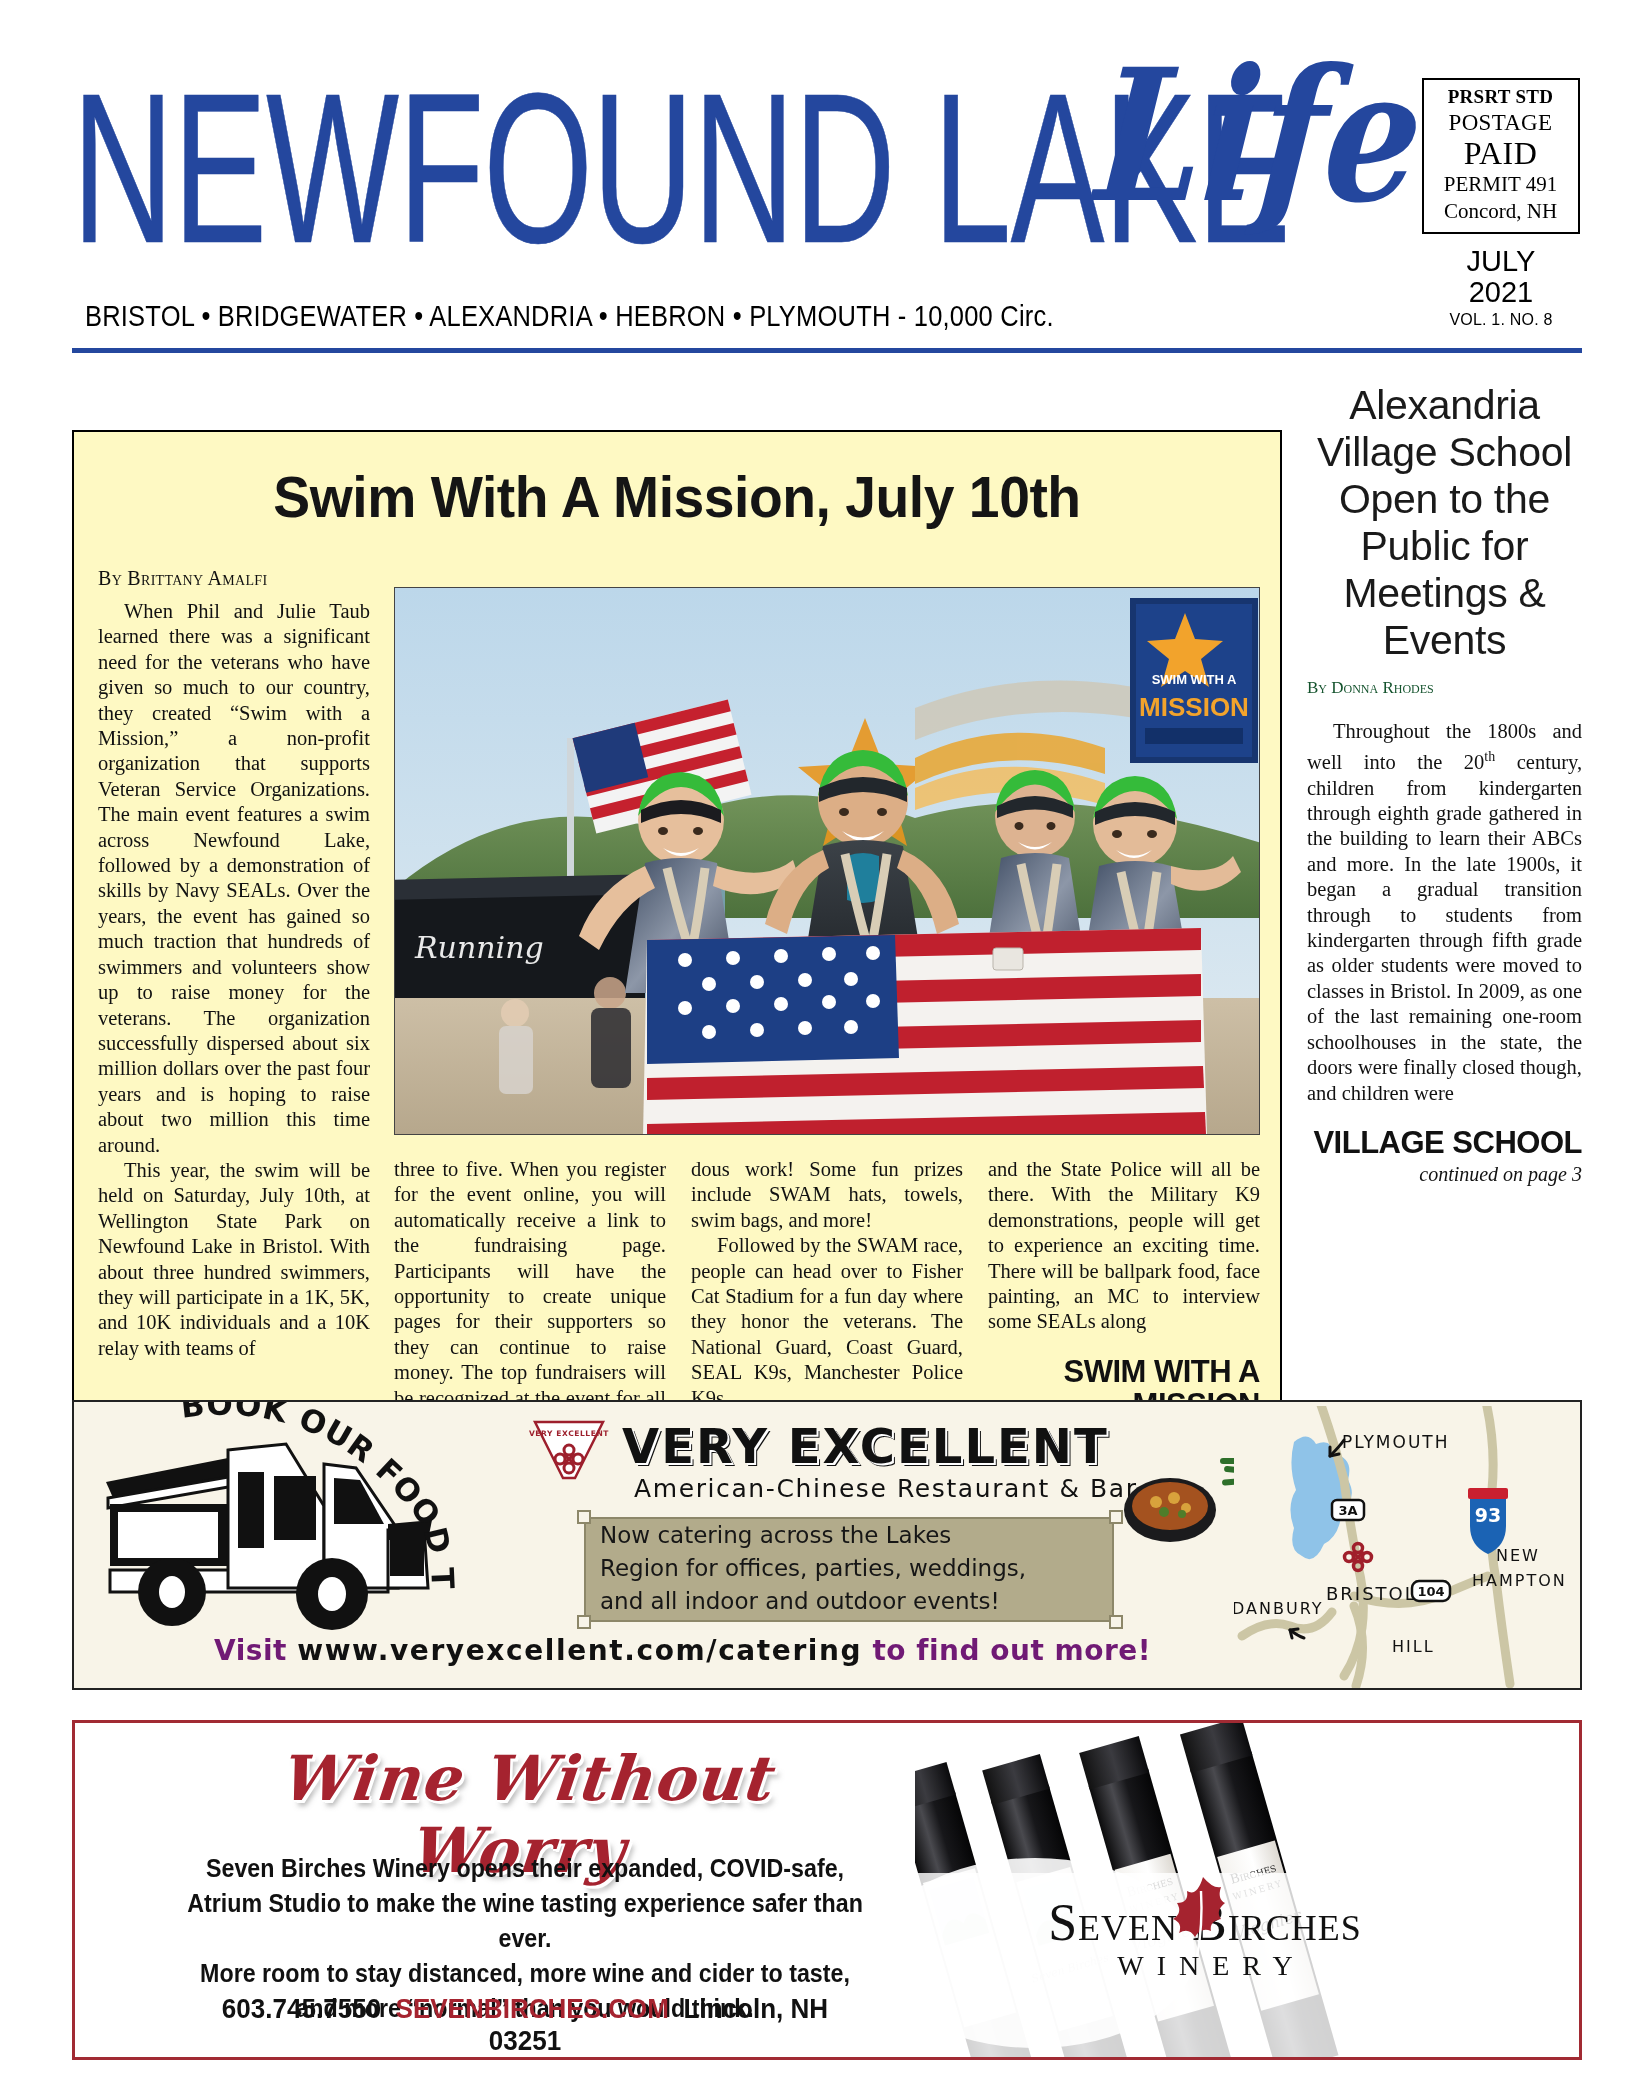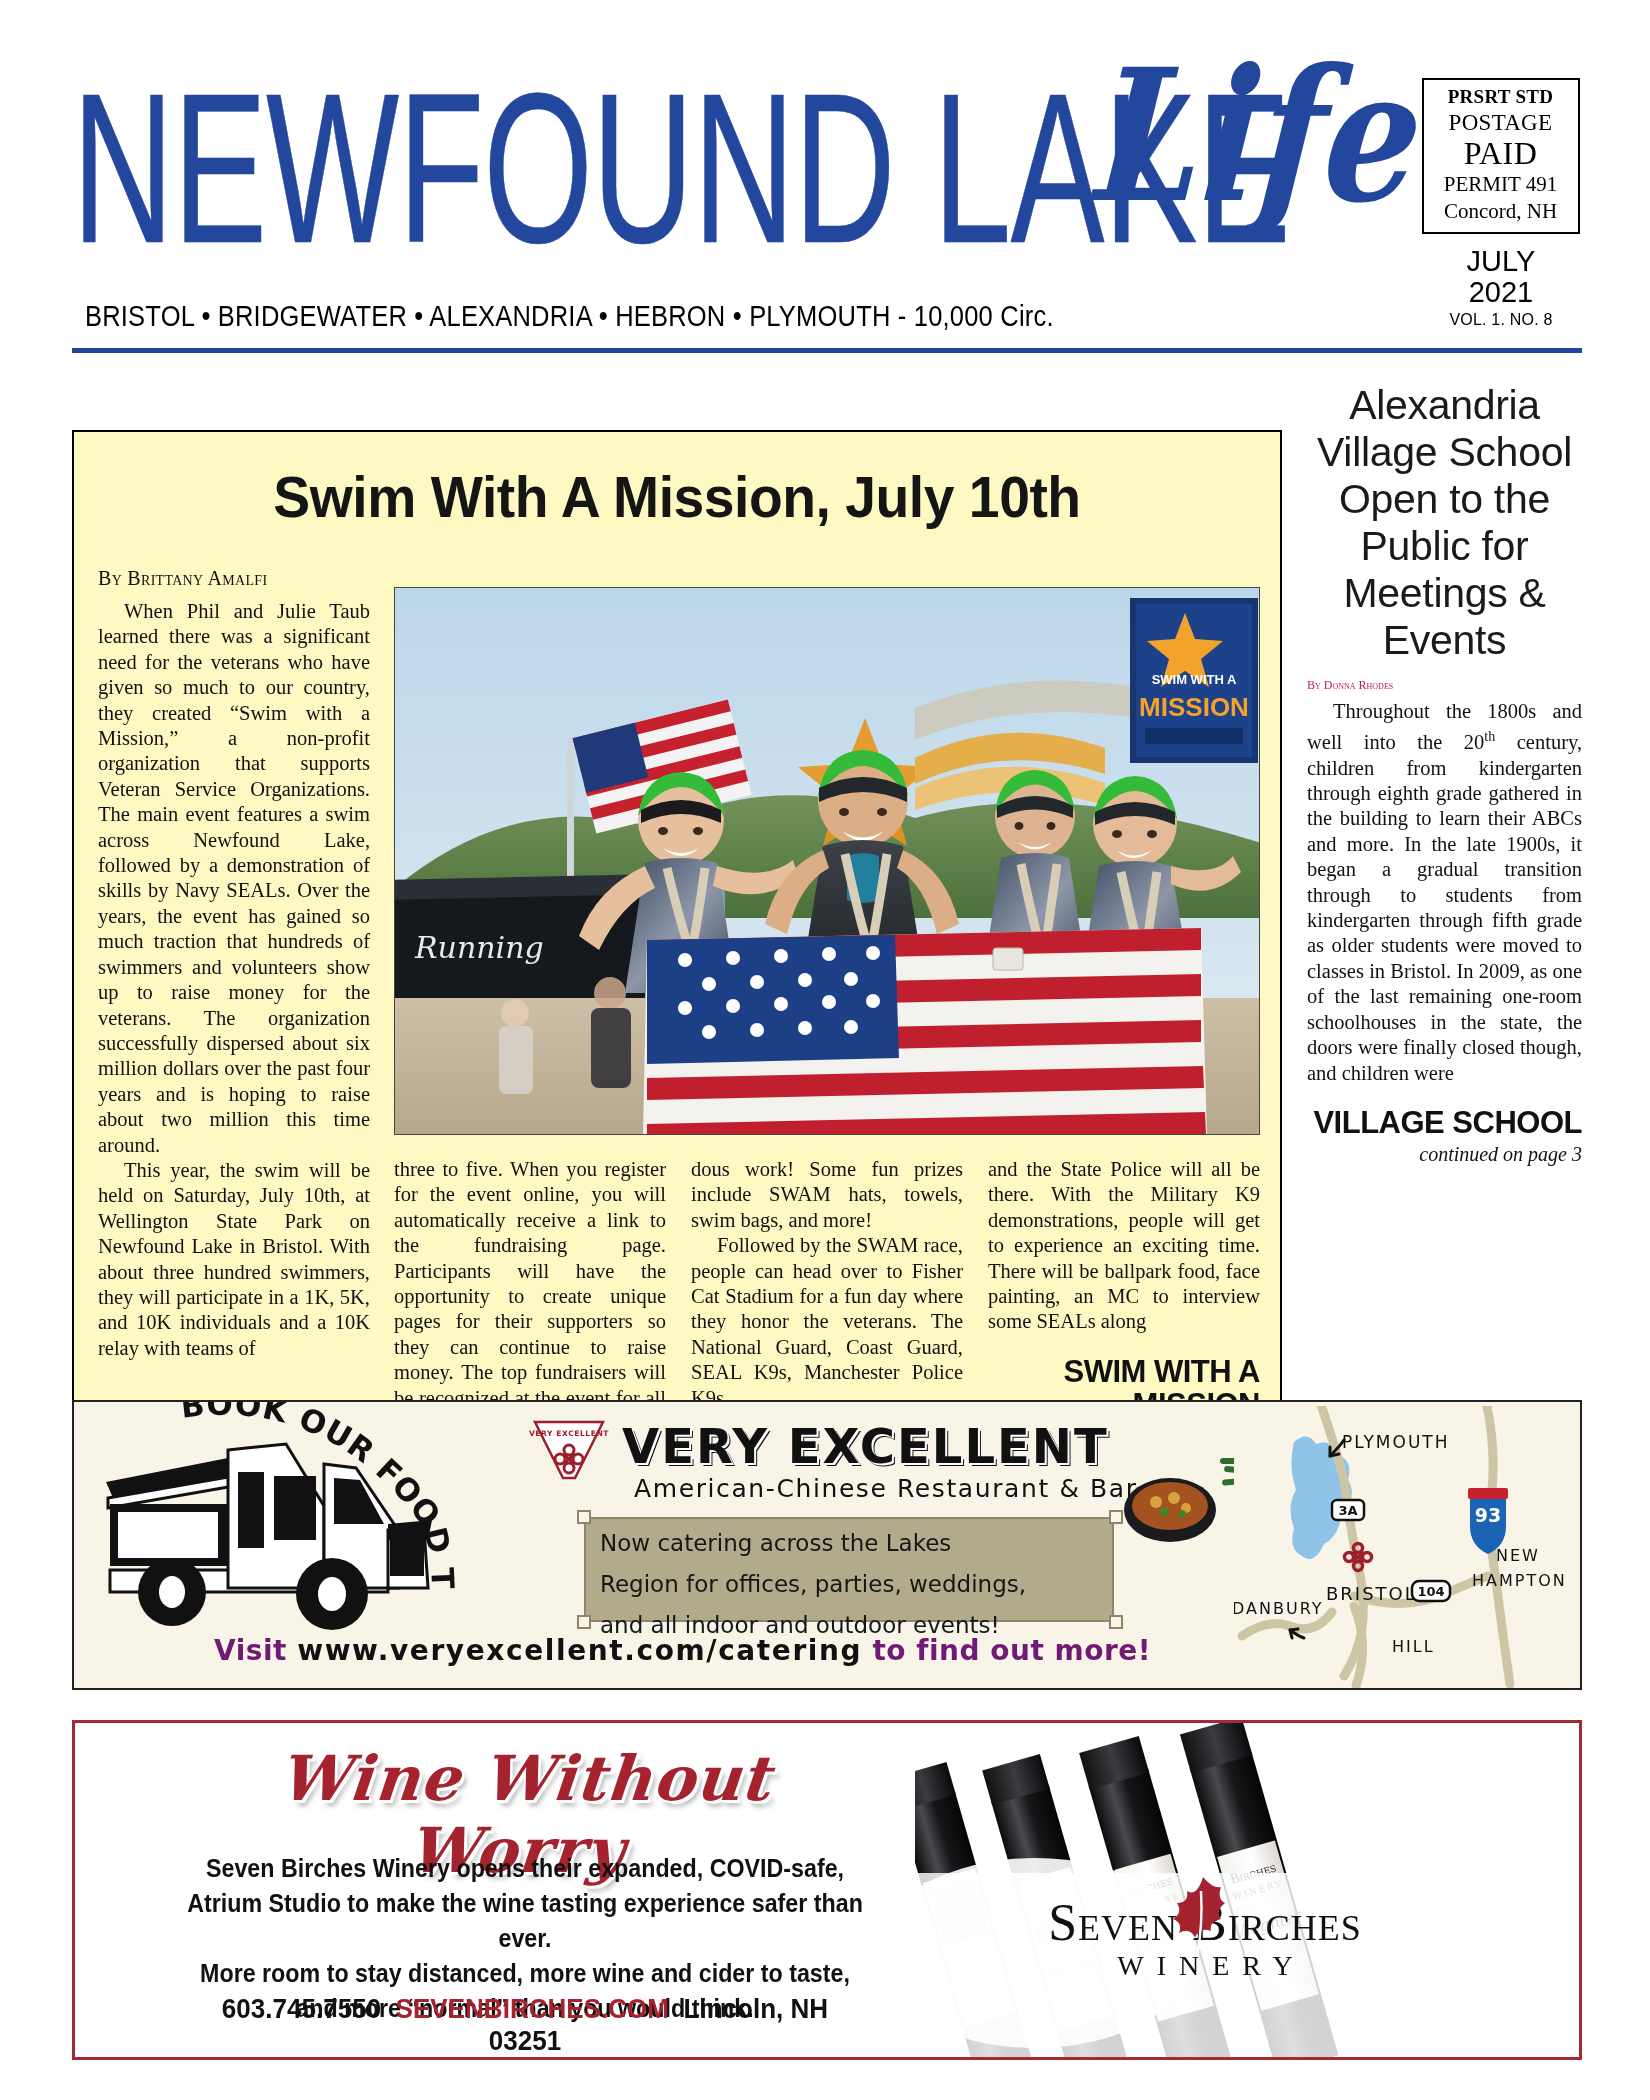--- a/index.html
+++ b/index.html
@@ -158,22 +158,22 @@
     font-family: "Liberation Sans", sans-serif;
     font-weight: 300;
     font-size: 41px;
     line-height: 47px;
     text-align: center;
     color: #1a1a1a;
     letter-spacing: -0.3px;
   }
   .side-byline {
     font-family: "Liberation Serif", serif;
-    font-size: 12px; font-variant: small-caps;
-    margin-top: 14px; margin-bottom: 6px; color: #be185d;
+    font-size: 17px; font-variant: small-caps;
+    margin-top: 14px; margin-bottom: 21px; color: #14532d;
   }
   .sup { font-size: 0.68em; vertical-align: super; }
 
   
   .ad1 {
     position: absolute; left: 72px; top: 1400px;
     width: 1510px; height: 290px;
     background: #f8f4e8;
     border: 2px solid #222;
     overflow: hidden;
@@ -201,21 +201,21 @@
     font-size: 25px; letter-spacing: 1.6px; color: #111;
   }
   .cater-box {
     position: absolute; left: 510px; top: 115px;
     width: 530px; height: 105px;
     background: #b2ab8b; border: 2px solid #8d8769;
   }
   .cater-box p {
     font-family: "DejaVu Sans", sans-serif;
     font-size: 23px; line-height: 33px; color: #161616;
-    padding: 8px 0 0 14px;
+    padding: 0 0 0 14px;
   }
   .corner { position: absolute; width: 14px; height: 14px; background:#f8f4e8; border: 2px solid #8d8769; }
   .map-wrap { position: absolute; left: 1160px; top: 4px; width: 348px; height: 282px; }
   .food-photos { position: absolute; left: 1050px; top: 38px; width: 180px; height: 110px; }
 
   
   .ad2 {
     position: absolute; left: 72px; top: 1720px;
     width: 1510px; height: 340px;
     background: #fff;

